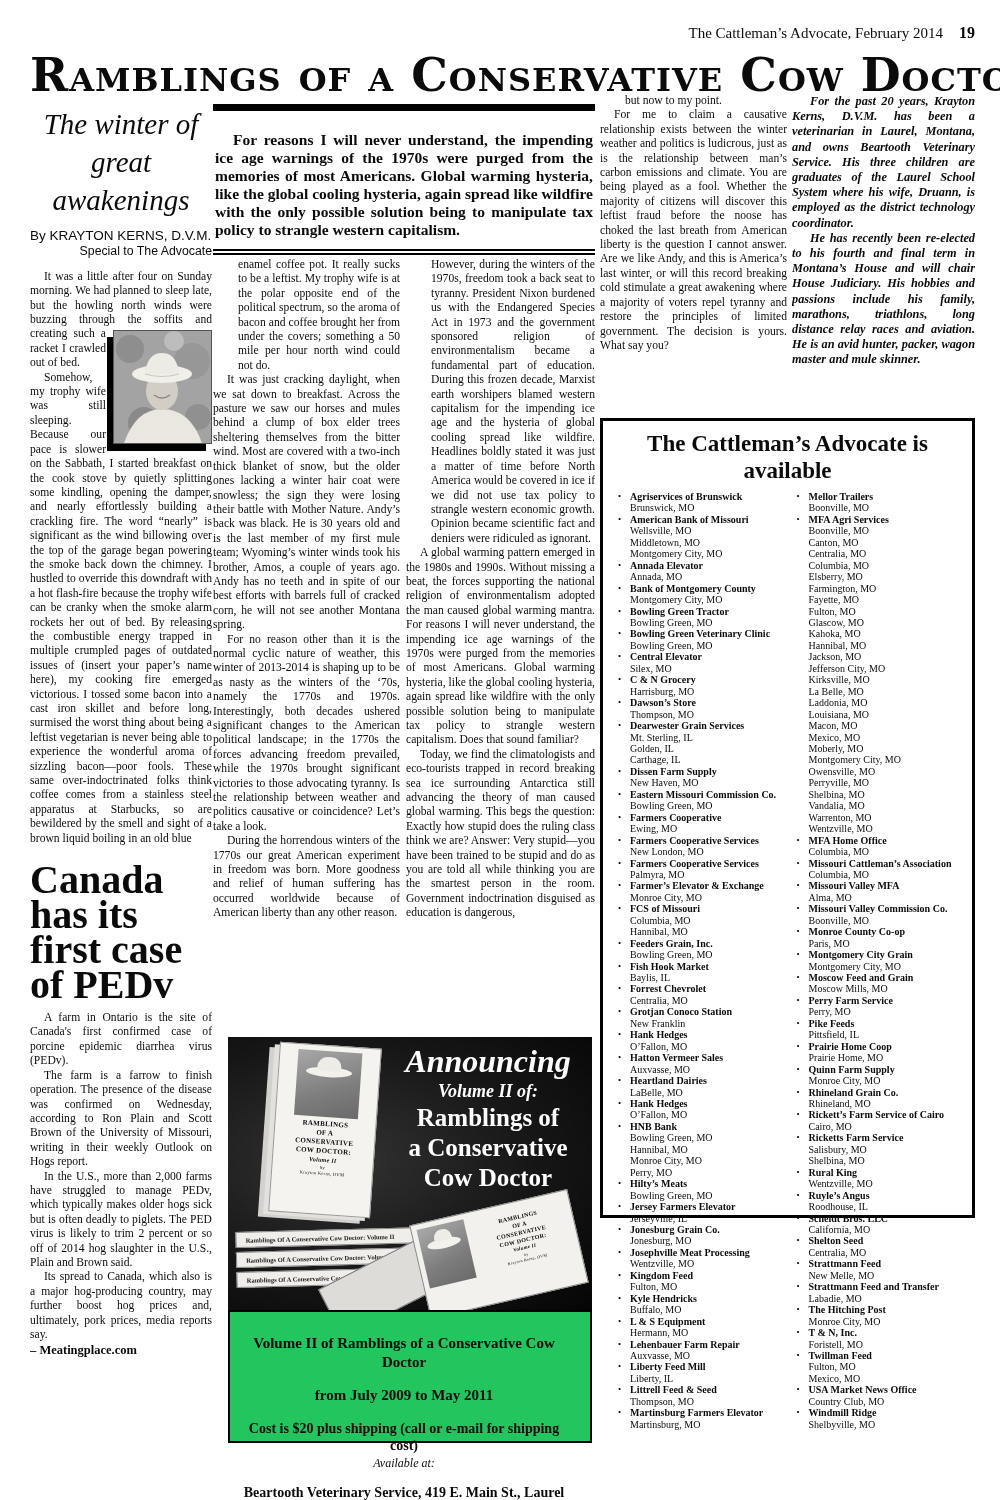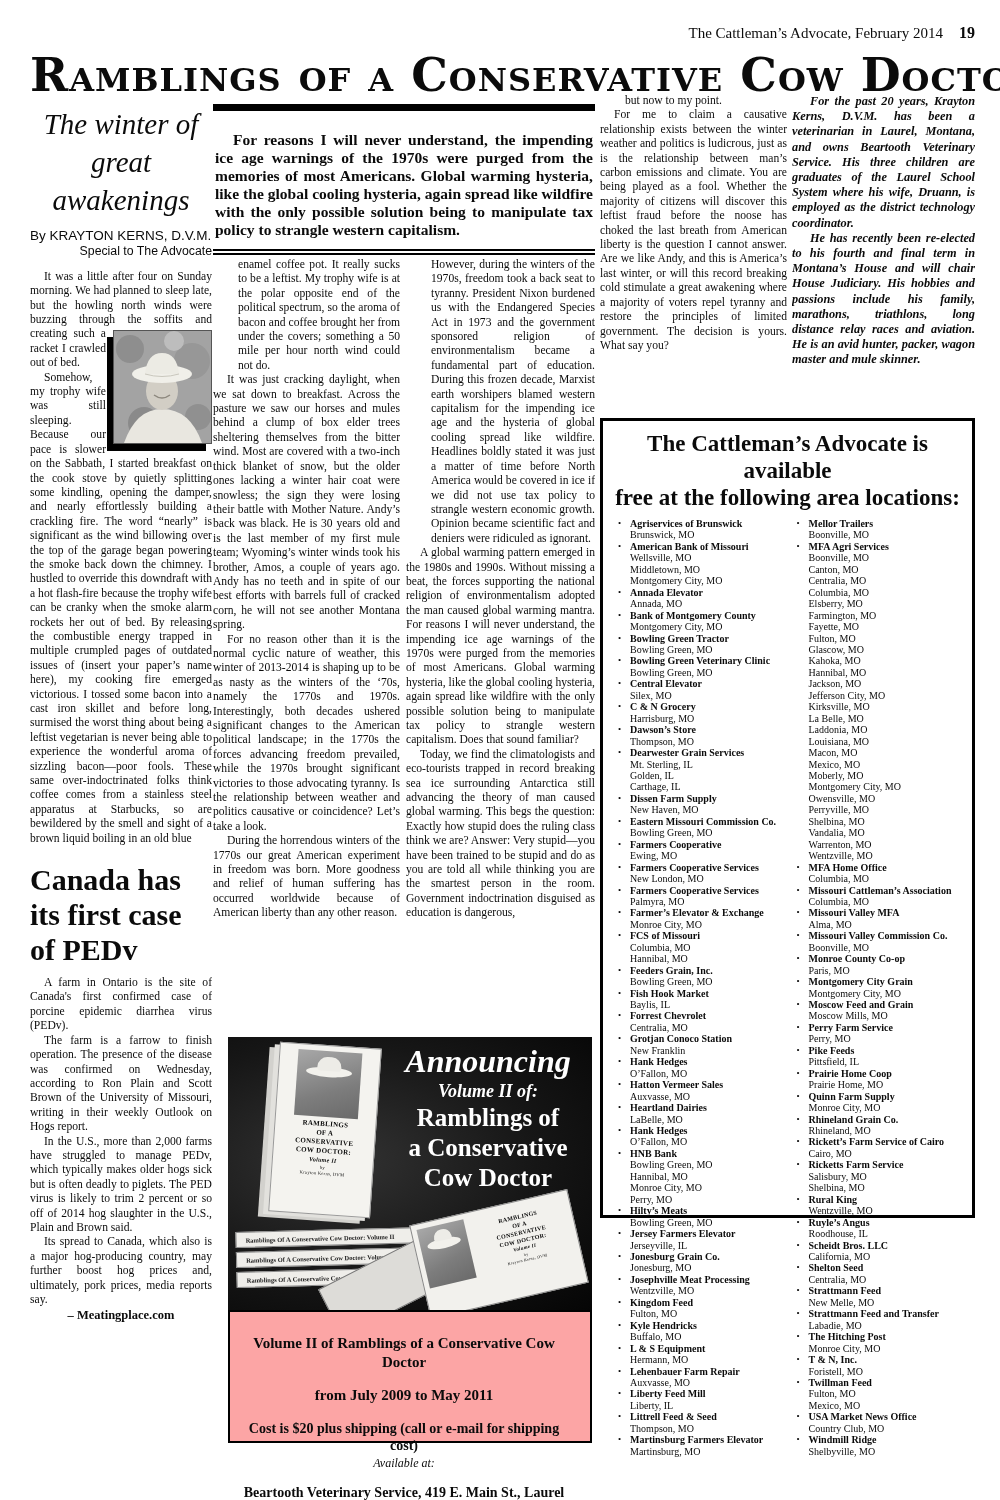--- a/index.html
+++ b/index.html
@@ -21,22 +21,22 @@
   .para{margin:0;text-indent:14px;}
   .para.flush{text-indent:0;margin-left:25px;}
 
   .col1{left:30px;top:105px;width:182px;height:1348px;}
   .art-title{font-style:italic;font-weight:normal;font-size:29px;line-height:38px;margin:0 0 10px 0;text-align:center;}
   .byline{font-family:"Liberation Sans",sans-serif;font-size:13.5px;text-align:left;}
   .byline2{font-family:Liberation Sans, sans-serif;font-size:12.3px;text-align:right;margin:1px 0 11px 0;}
   .portrait{float:right;width:97px;height:112px;margin:3px 0 8px 7px;
             border:1px solid #555;box-shadow:-6px 7px 0 #000;background:#b5b5b5;}
   .portrait svg{display:block;}
-  .ped-title{font-weight:bold;font-size:30px;line-height:35px;margin:16px 0 9px 0;text-align:left;}
-  .attribution{font-weight:bold;font-size:12.5px;text-align:center;margin-top:1px;}
+  .ped-title{font-weight:bold;font-size:40px;line-height:35px;margin:16px 0 9px 0;text-align:left;}
+  .attribution{font-weight:bold;font-size:12.5px;text-align:left;margin-top:1px;}
 
   
   .introbox{position:absolute;left:213px;top:104px;width:382px;box-sizing:border-box;
             border-top:7px solid #000;border-bottom:6px double #000;
             padding:20px 2px 10px 2px;font-weight:bold;font-size:15.5px;line-height:18px;text-align:justify;}
   .introbox .para{text-indent:18px;}
 
   .col2{left:213px;top:258px;width:187px;height:778px;}
   .col3{left:406px;top:258px;width:189px;height:778px;}
   .col4{left:600px;top:94px;width:187px;height:322px;}
@@ -88,21 +88,21 @@
             border:1px solid #888;transform:rotate(-13deg);box-sizing:border-box;padding:5px;
             display:flex;gap:5px;}
   .flatbook .cover-photo{width:48px;height:60px;margin:0;flex:none;}
   .flatbook .cover-photo::before{width:34px;top:14px;}
   .flatbook .cover-photo::after{width:18px;height:11px;top:5px;}
   .flatbook .cover-lines{flex:1;text-align:center;padding-top:6px;}
   .flatbook .cover-lines .cl{font-size:6px;line-height:8px;}
   .flatbook .cover-lines .cl4{font-size:5px;}
   .flatbook .cover-lines .cl5,.flatbook .cover-lines .cl6{font-size:4px;line-height:5px;}
 
-  .adcaption{box-sizing:border-box;width:100%;height:133px;border:2px solid #000;background:#fca5a5;
+  .adcaption{box-sizing:border-box;width:100%;height:133px;border:2px solid #000;background:#22c55e;
              text-align:center;padding:7px 16px 0 4px;}
   .capline{font-weight:bold;font-size:15px;line-height:18.5px;}
   .cap-cost{font-weight:bold;font-size:14px;line-height:17px;margin-top:10px;}
   .cap-avail{font-style:italic;font-size:12px;line-height:14px;margin-top:2px;}
   .addrline{font-weight:bold;font-size:14px;line-height:17.5px;}
 </style>
 </head>
 <body>
 
 <div class="page">
@@ -167,21 +167,20 @@
       <p class="para flush">but now to my point.</p>
       <p class="para">For me to claim a causative relationship exists between the winter weather and politics is ludicrous, just as is the relationship between man’s carbon emissions and climate.  You are being played as a fool.    Whether the majority of citizens will discover this leftist fraud before the noose has choked the last breath from American liberty is the question I cannot answer. Are we like Andy, and this is America’s last winter, or will this record breaking cold stimulate a great awakening where a majority of voters repel tyranny and restore the principles of limited government.  The decision is yours. What say you?</p>
     </div>
   <div class="col col5">
       <p class="para">For the past 20 years, Krayton Kerns, D.V.M. has been a veterinarian in Laurel, Montana, and owns Beartooth Veterinary Service. His three children are graduates of the Laurel School System where his wife, Druann, is employed as the district technology coordinator.</p>
       <p class="para">He has recently been re-elected to his fourth and final term in Montana’s House and will chair House Judiciary. His hobbies and passions include his family, marathons, triathlons, long distance relay races and aviation. He is an avid hunter, packer, wagon master and mule skinner.</p>
     </div>
 
   <div class="locbox">
     <div class="loctitle">The Cattleman’s Advocate is available</div>
-    <div class="loctitle">free at the following area locations:</div>
     <div class="loccols">
       <div class="loccol" id="loc-left">
           <div class="loc">
             <span class="b">•</span>
             <span class="nm">Agriservices of Brunswick</span>
             <div class="city">Brunswick, MO</div>
           </div>
           <div class="loc">
             <span class="b">•</span>
             <span class="nm">American Bank of Missouri</span>

